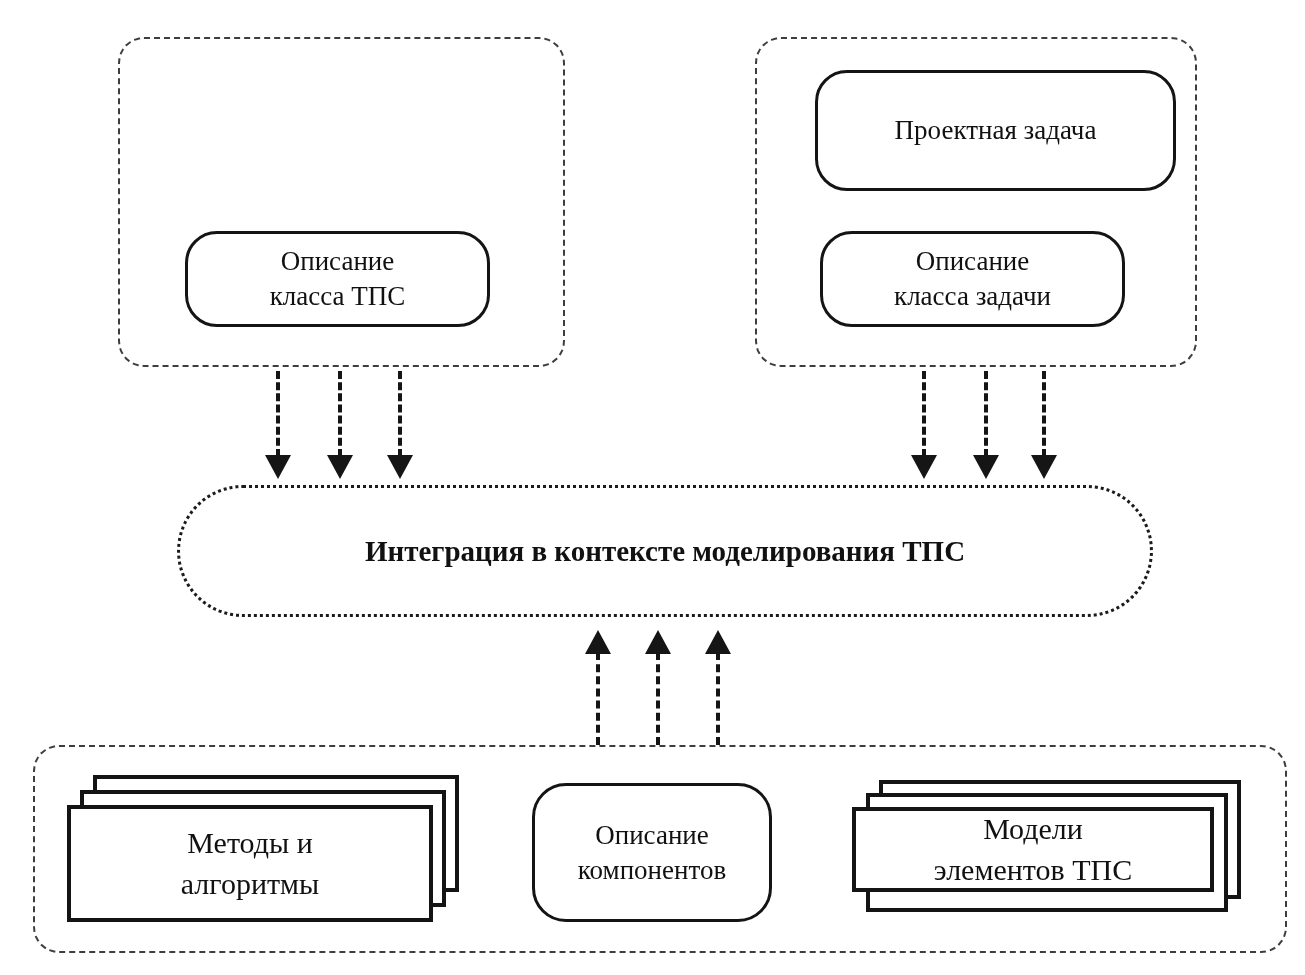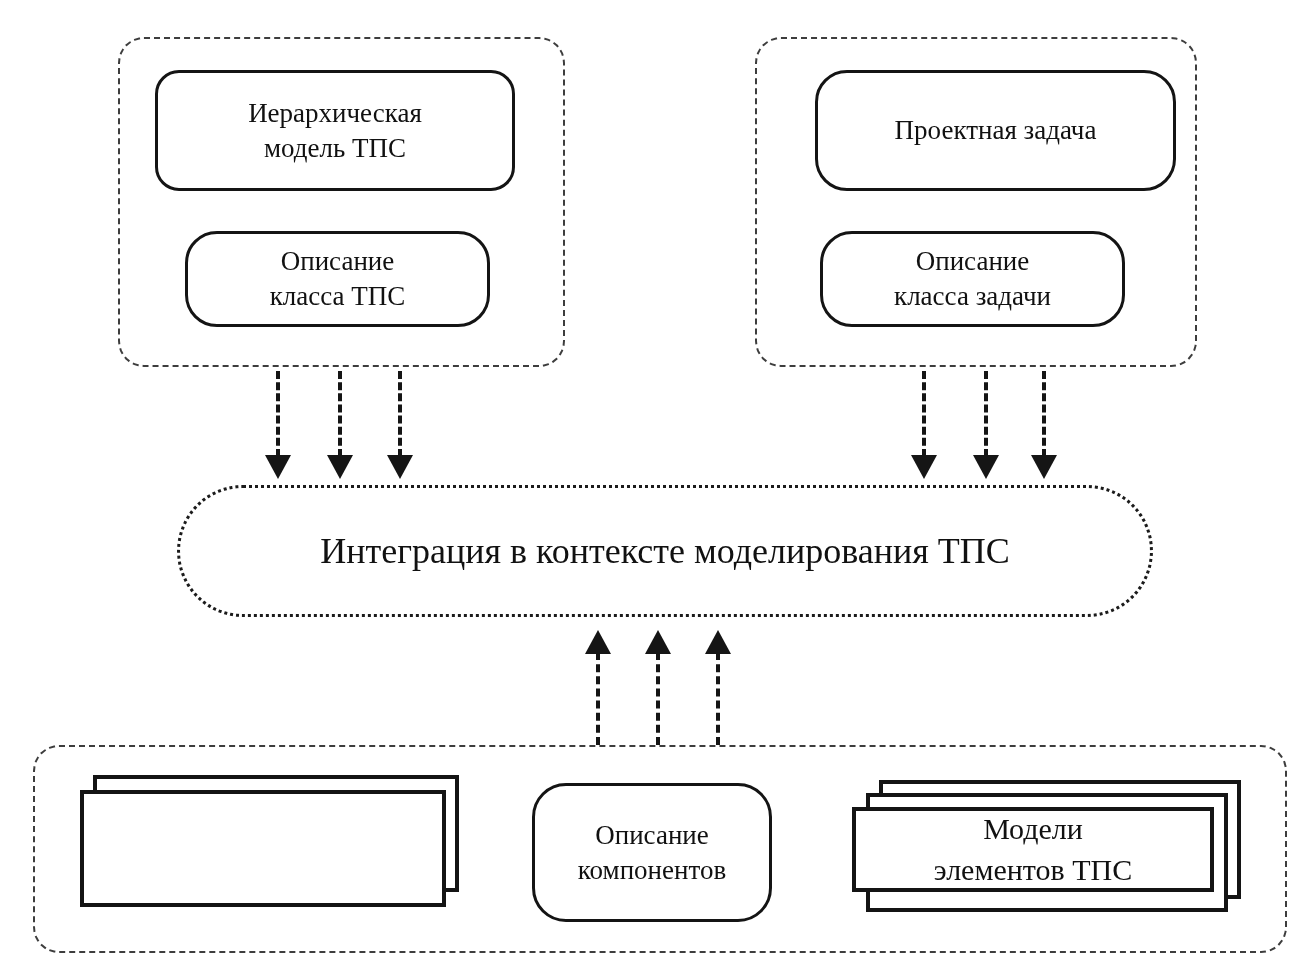--- a/index.html
+++ b/index.html
@@ -39,22 +39,22 @@
 
   
   .stadium {
     border: 3.5px dotted #1b1b1b;
     border-radius: 66px;
     background: #ffffff;
     display: flex;
     align-items: center;
     justify-content: center;
     text-align: center;
-    font-weight: normal;
-    font-size: 36px;
+    font-weight: bold;
+    font-size: 29px;
   }
 
   
   .sheet {
     border: 4px solid #141414;
     background: #ffffff;
   }
   .sheet-front {
     display: flex;
     align-items: center;
@@ -87,24 +87,20 @@
     border-bottom: 24px solid #151515;
   }
 </style>
 </head>
 <body>
 
 <div class="canvas">
 
   <div class="abs group" style="left:118px; top:37px; width:447px; height:330px;"></div>
 
-  <div class="abs rbox" style="left:155px; top:70px; width:360px; height:121px; border-radius:24px;">
-    <span>Иерархическая
-модель ТПС</span>
-  </div>
 
   <div class="abs rbox" style="left:185px; top:231px; width:305px; height:96px; border-radius:32px;">
     <span>Описание
 класса ТПС</span>
   </div>
 
   <div class="abs group" style="left:755px; top:37px; width:442px; height:330px;"></div>
 
   <div class="abs rbox" style="left:815px; top:70px; width:361px; height:121px; border-radius:32px;">
     <span>Проектная задача</span>
@@ -143,20 +139,24 @@
   <div class="head head-up" style="left:645px; top:630px;"></div>
   <div class="shaft" style="left:656px; top:652px; height:93px;"></div>
 
   <div class="head head-up" style="left:705px; top:630px;"></div>
   <div class="shaft" style="left:716px; top:652px; height:93px;"></div>
 
   <div class="abs group" style="left:33px; top:745px; width:1254px; height:208px;"></div>
 
   <div class="abs sheet" style="left:93px; top:775px; width:366px; height:117px;"></div>
   <div class="abs sheet" style="left:80px; top:790px; width:366px; height:117px;"></div>
+  <div class="abs sheet sheet-front" style="left:67px; top:805px; width:366px; height:117px;">
+    <span>Методы и
+алгоритмы</span>
+  </div>
 
   <div class="abs rbox" style="left:532px; top:783px; width:240px; height:139px; border-radius:34px;">
     <span>Описание
 компонентов</span>
   </div>
 
   <div class="abs sheet" style="left:879px; top:780px; width:362px; height:119px;"></div>
   <div class="abs sheet" style="left:866px; top:793px; width:362px; height:119px;"></div>
   <div class="abs sheet sheet-front" style="left:852px; top:807px; width:362px; height:85px;">
     <span>Модели

